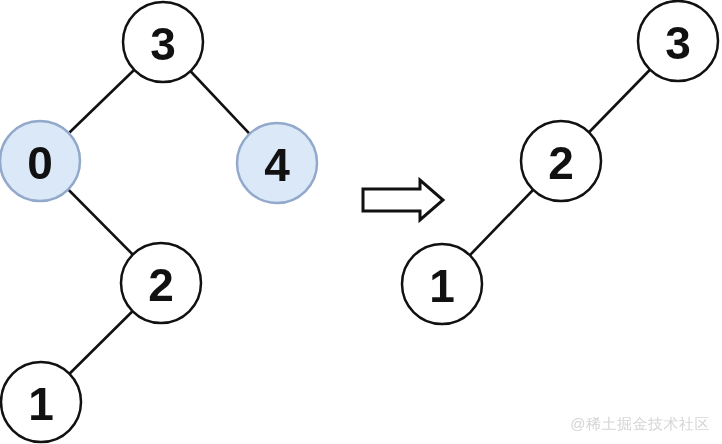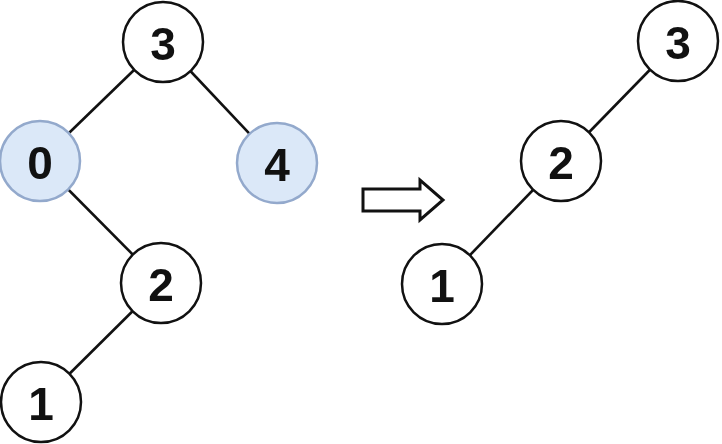--- a/index.html
+++ b/index.html
@@ -73,13 +73,14 @@
       <g>
         <circle cx="561" cy="161" r="40" fill="#ffffff" stroke="#111111" stroke-width="2.5"></circle>
         <text x="561" y="161" text-anchor="middle" dominant-baseline="central" dy="0.04em" fill="#111111" font-size="46" class="node-label">2</text>
       </g>
       <g>
         <circle cx="442" cy="284" r="40" fill="#ffffff" stroke="#111111" stroke-width="2.5"></circle>
         <text x="442" y="284" text-anchor="middle" dominant-baseline="central" dy="0.04em" fill="#111111" font-size="46" class="node-label">1</text>
       </g>
       <polygon points="363,189 420,189 420,180 443,200 420,220 420,211 363,211" fill="#ffffff" stroke="#111111" stroke-width="3" stroke-linejoin="miter"></polygon>
     </svg>
+  <div class="watermark" style="color: rgb(213, 213, 213);">@稀土掘金技术社区</div>
 </div>
 
 </body></html>

